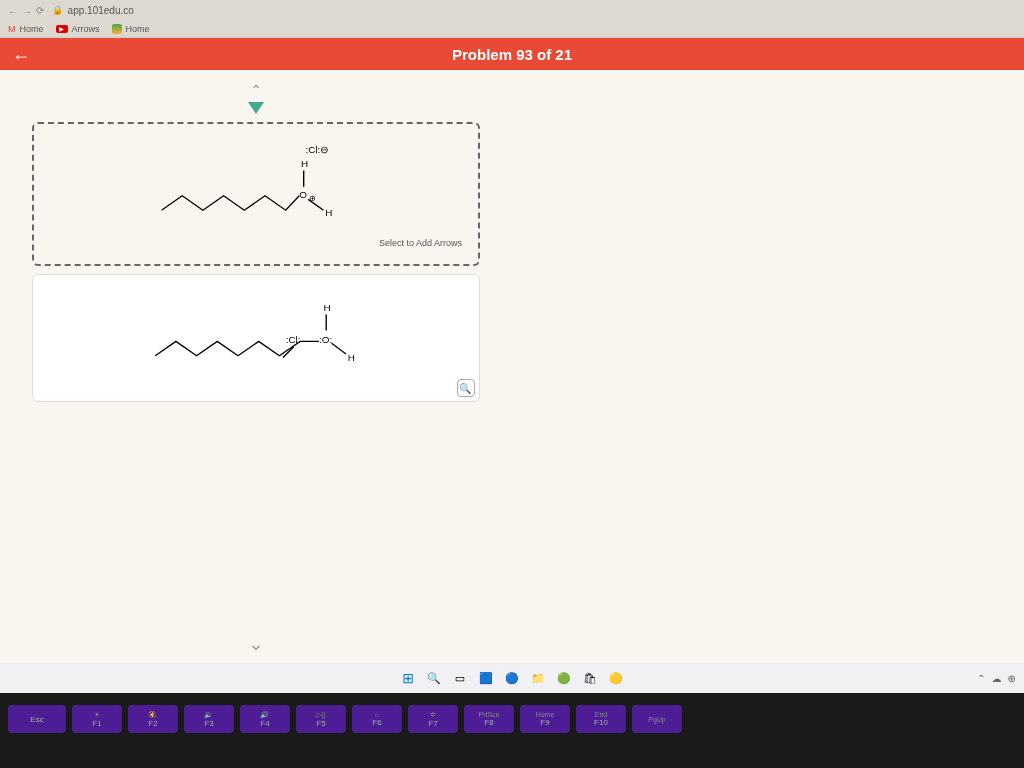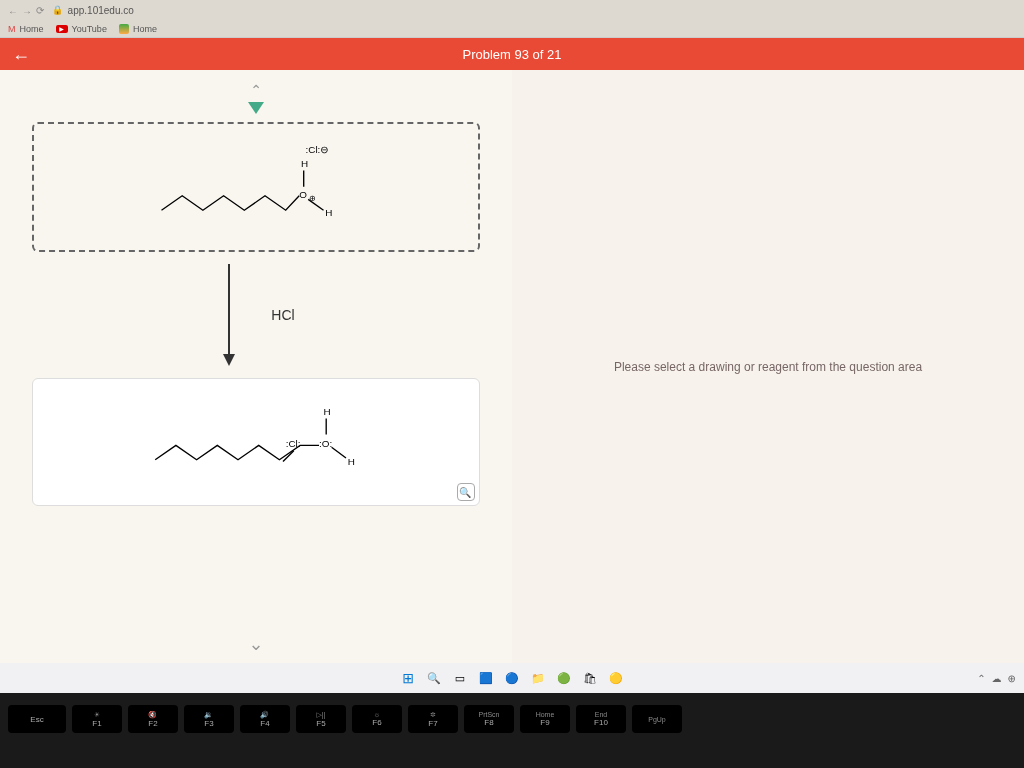--- a/index.html
+++ b/index.html
@@ -51,22 +51,22 @@
       display: flex;
       align-items: center;
       padding: 0 12px;
       position: relative;
     }
     .back-arrow { font-size: 18px; cursor: pointer; }
     .problem-title {
       position: absolute;
       left: 50%;
       transform: translateX(-50%);
-      font-size: 13px;
-      font-weight: 400;
+      font-size: 15px;
+      font-weight: 700;
     }
     .header-right {
       margin-left: auto;
       font-size: 11px;
       color: #ccc;
     }
     
     
     .main-content {
       display: flex;
@@ -207,21 +207,21 @@
     
     .keyboard-area {
       background: #1a1a1a;
       height: 75px;
       display: flex;
       align-items: flex-start;
       padding: 12px 8px 0;
       gap: 6px;
     }
     .key {
-      background: #000000;
+      background: #4c1d95;
       color: #aaa;
       border-radius: 4px;
       min-width: 50px;
       height: 28px;
       display: flex;
       flex-direction: column;
       align-items: center;
       justify-content: center;
       font-size: 8px;
       padding: 2px 4px;
@@ -244,21 +244,21 @@
   </div>
 </div>
 
 <div class="bookmarks-bar">
   <div class="bookmark-item">
     <span class="gmail-icon">M</span>
     <span>Home</span>
   </div>
   <div class="bookmark-item">
     <span class="youtube-icon">▶</span>
-    <span>YouTube</span>
+    <span>Arrows</span>
   </div>
   <div class="bookmark-item">
     <span class="maps-icon"></span>
     <span>Home</span>
   </div>
 </div>
 
 <div class="app-header">
   <span class="back-arrow">←</span>
   <span class="problem-title">Problem 93 of 21</span>
@@ -276,51 +276,42 @@
         <text x="185" y="14" font-size="11">:Cl:⊖</text>
         <text x="180" y="30" font-size="11">H</text>
         <line x1="183" y1="34" x2="183" y2="52" stroke="#000" stroke-width="1.5"></line>
         <text x="178" y="64" font-size="11">O</text>
         <text x="189" y="68" font-size="9">⊕</text>
         <line x1="188" y1="66" x2="205" y2="78" stroke="#000" stroke-width="1.5"></line>
         <text x="207" y="84" font-size="11">H</text>
 
         <polyline points="25,78 48,62 71,78 94,62 117,78 140,62 163,78 178,62" fill="none" stroke="#000" stroke-width="1.5"></polyline>
       </svg>
-    </div>
-
-    <div class="reaction-arrow-container">
-      <svg width="24" height="110">
-        <line x1="12" y1="4" x2="12" y2="98" stroke="#333" stroke-width="2"></line>
-        <polygon points="12,106 6,94 18,94" fill="#333"></polygon>
-      </svg>
-      <span class="hcl-label">HCl</span>
-    </div>
+      <div class="add-arrows-label">Select to Add Arrows</div>
+    </div>
+
 
     <div class="reaction-step no-border">
       <svg class="molecule-svg" viewBox="0 0 260 100">
         <text x="205" y="22" font-size="11">H</text>
         <line x1="208" y1="26" x2="208" y2="44" stroke="#000" stroke-width="1.5"></line>
         <text x="200" y="58" font-size="11">:O:</text>
         <line x1="214" y1="58" x2="230" y2="70" stroke="#000" stroke-width="1.5"></line>
         <text x="232" y="78" font-size="11">H</text>
         <text x="163" y="58" font-size="11">:Cl:</text>
         <line x1="172" y1="62" x2="160" y2="74" stroke="#000" stroke-width="1.5"></line>
 
         <polyline points="18,72 41,56 64,72 87,56 110,72 133,56 156,72 179,56 200,56" fill="none" stroke="#000" stroke-width="1.5"></polyline>
       </svg>
       <div class="magnify-btn">🔍</div>
     </div>
 
     <div class="scroll-down-arrow">⌄</div>
   </div>
 
-  <div class="right-panel">
-    <div class="instruction-text">Please select a drawing or reagent from the question area</div>
-  </div>
 
 </div>
 
 <div class="taskbar">
   <span class="tb-icon win-icon">⊞</span>
   <span class="tb-icon">🔍</span>
   <span class="tb-icon">▭</span>
   <span class="tb-icon">🟦</span>
   <span class="tb-icon">🔵</span>
   <span class="tb-icon">📁</span>

